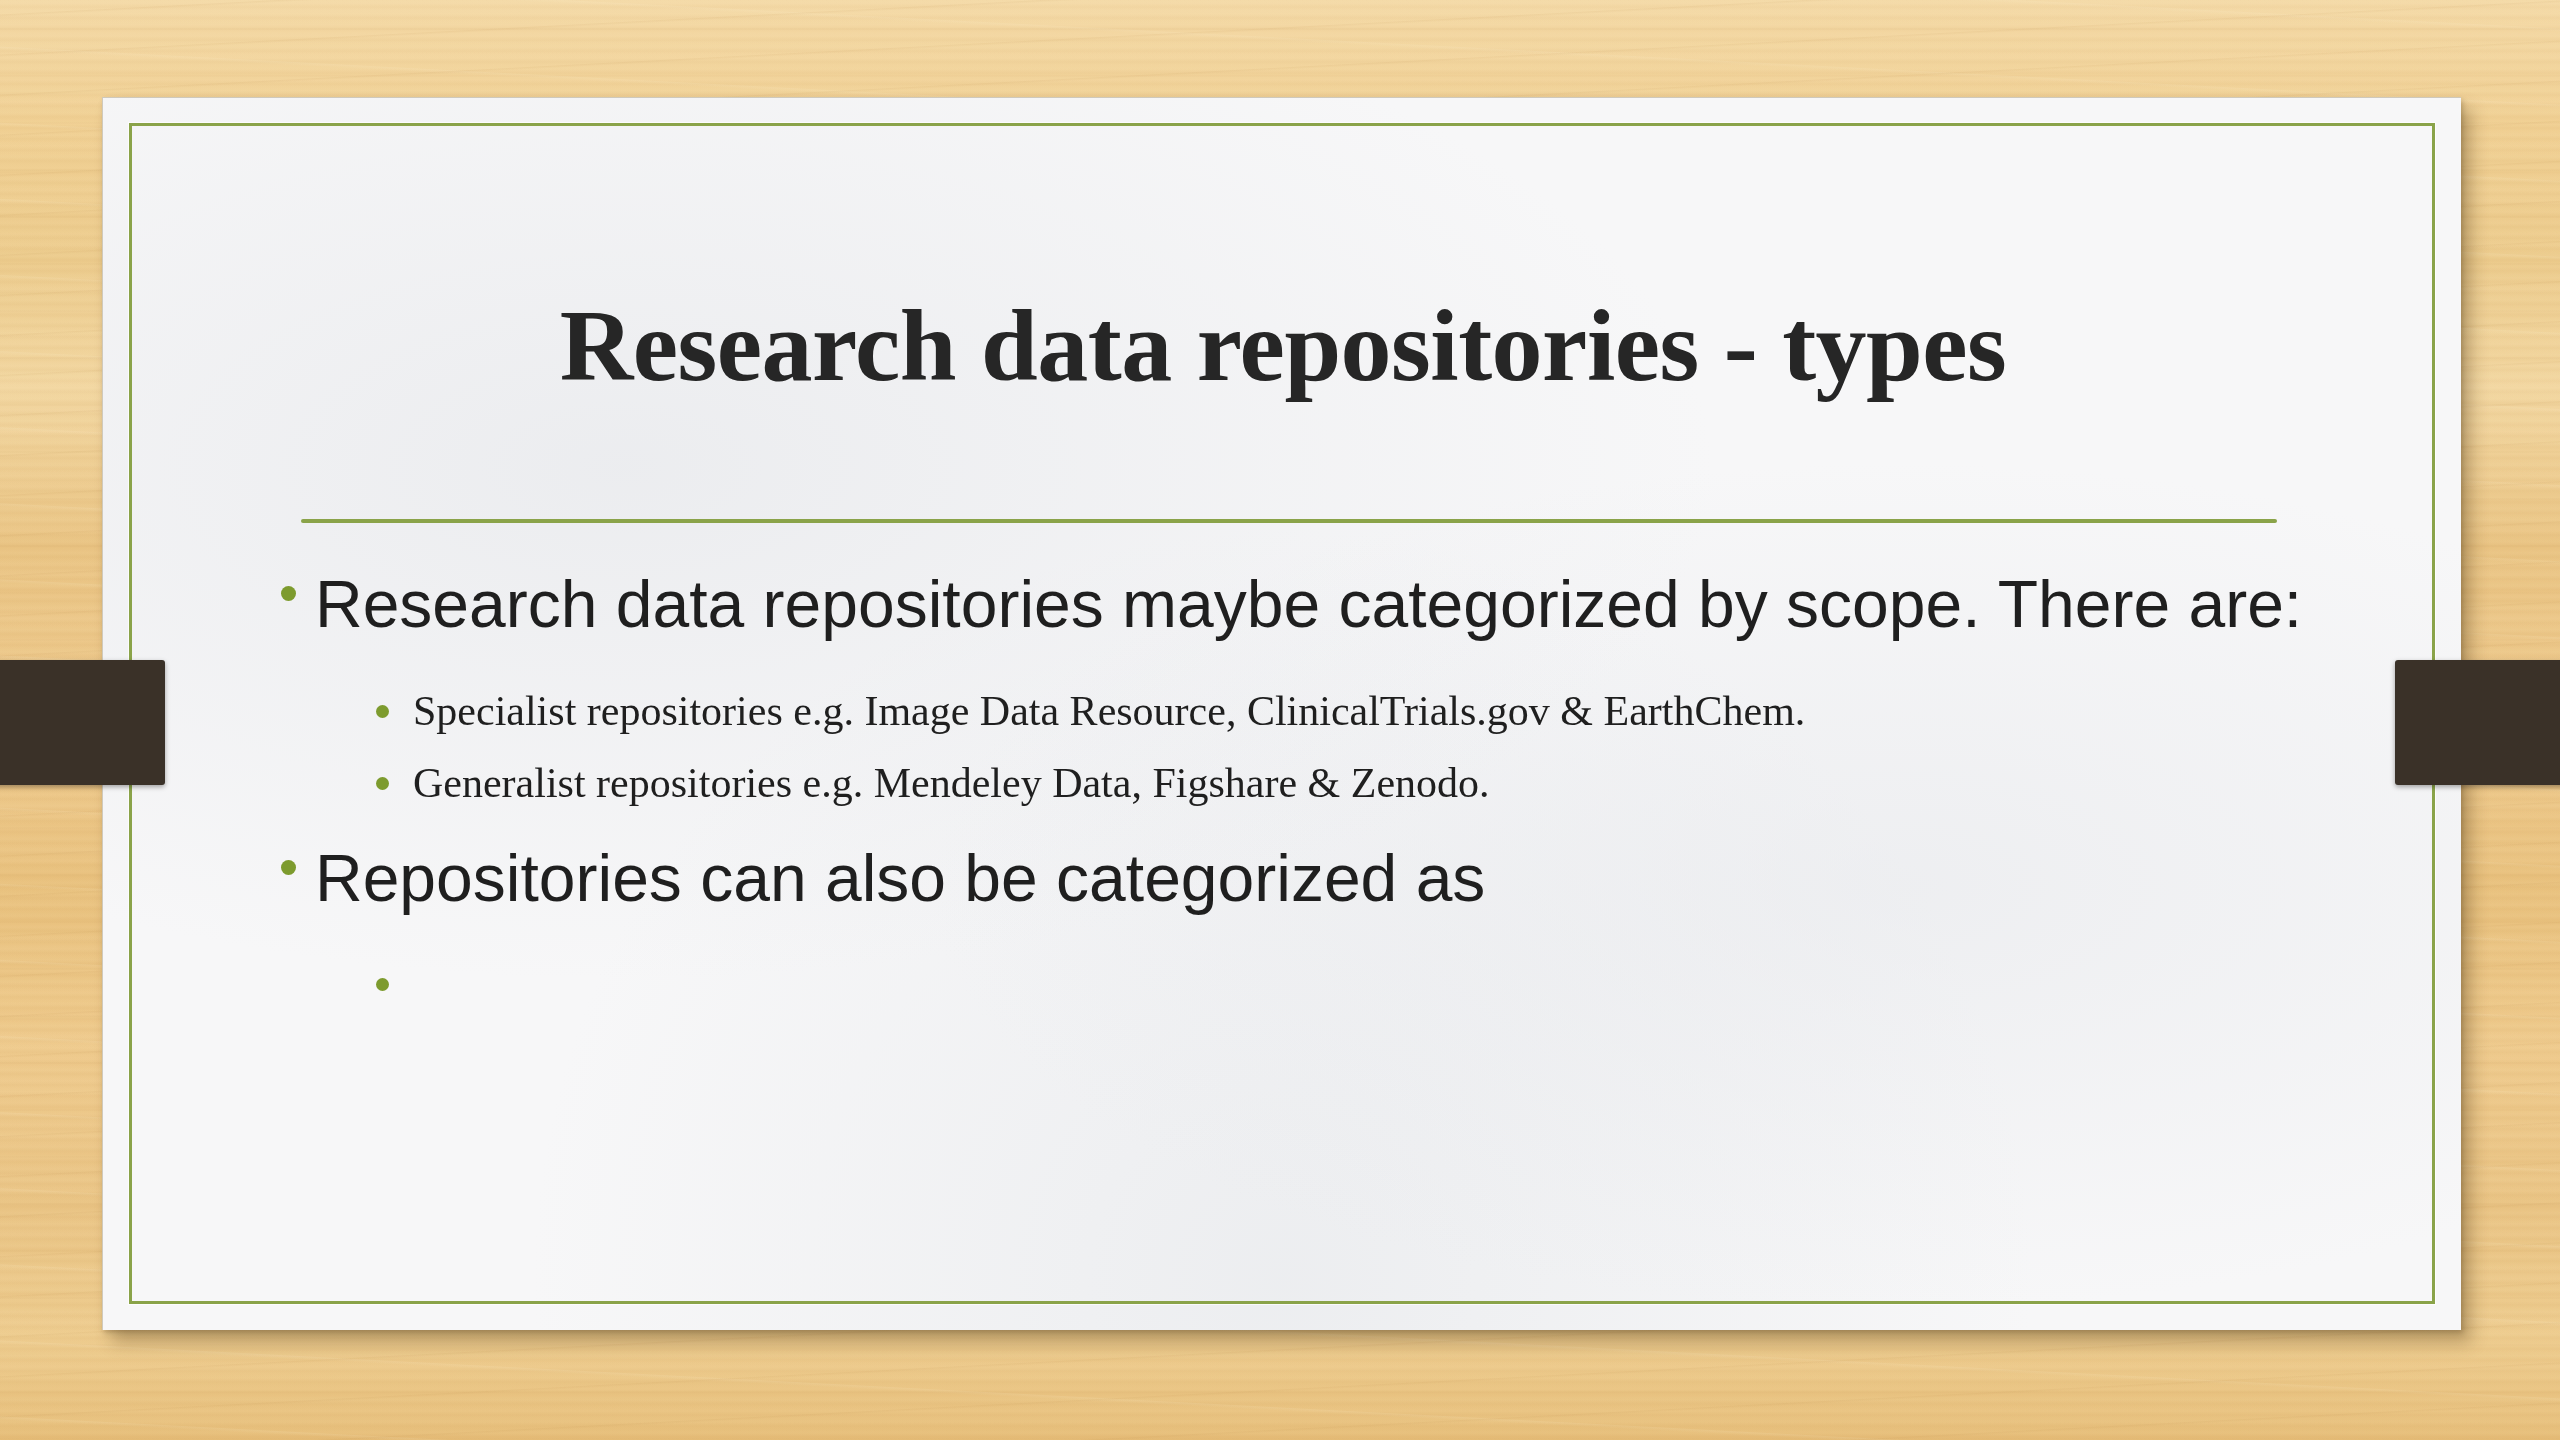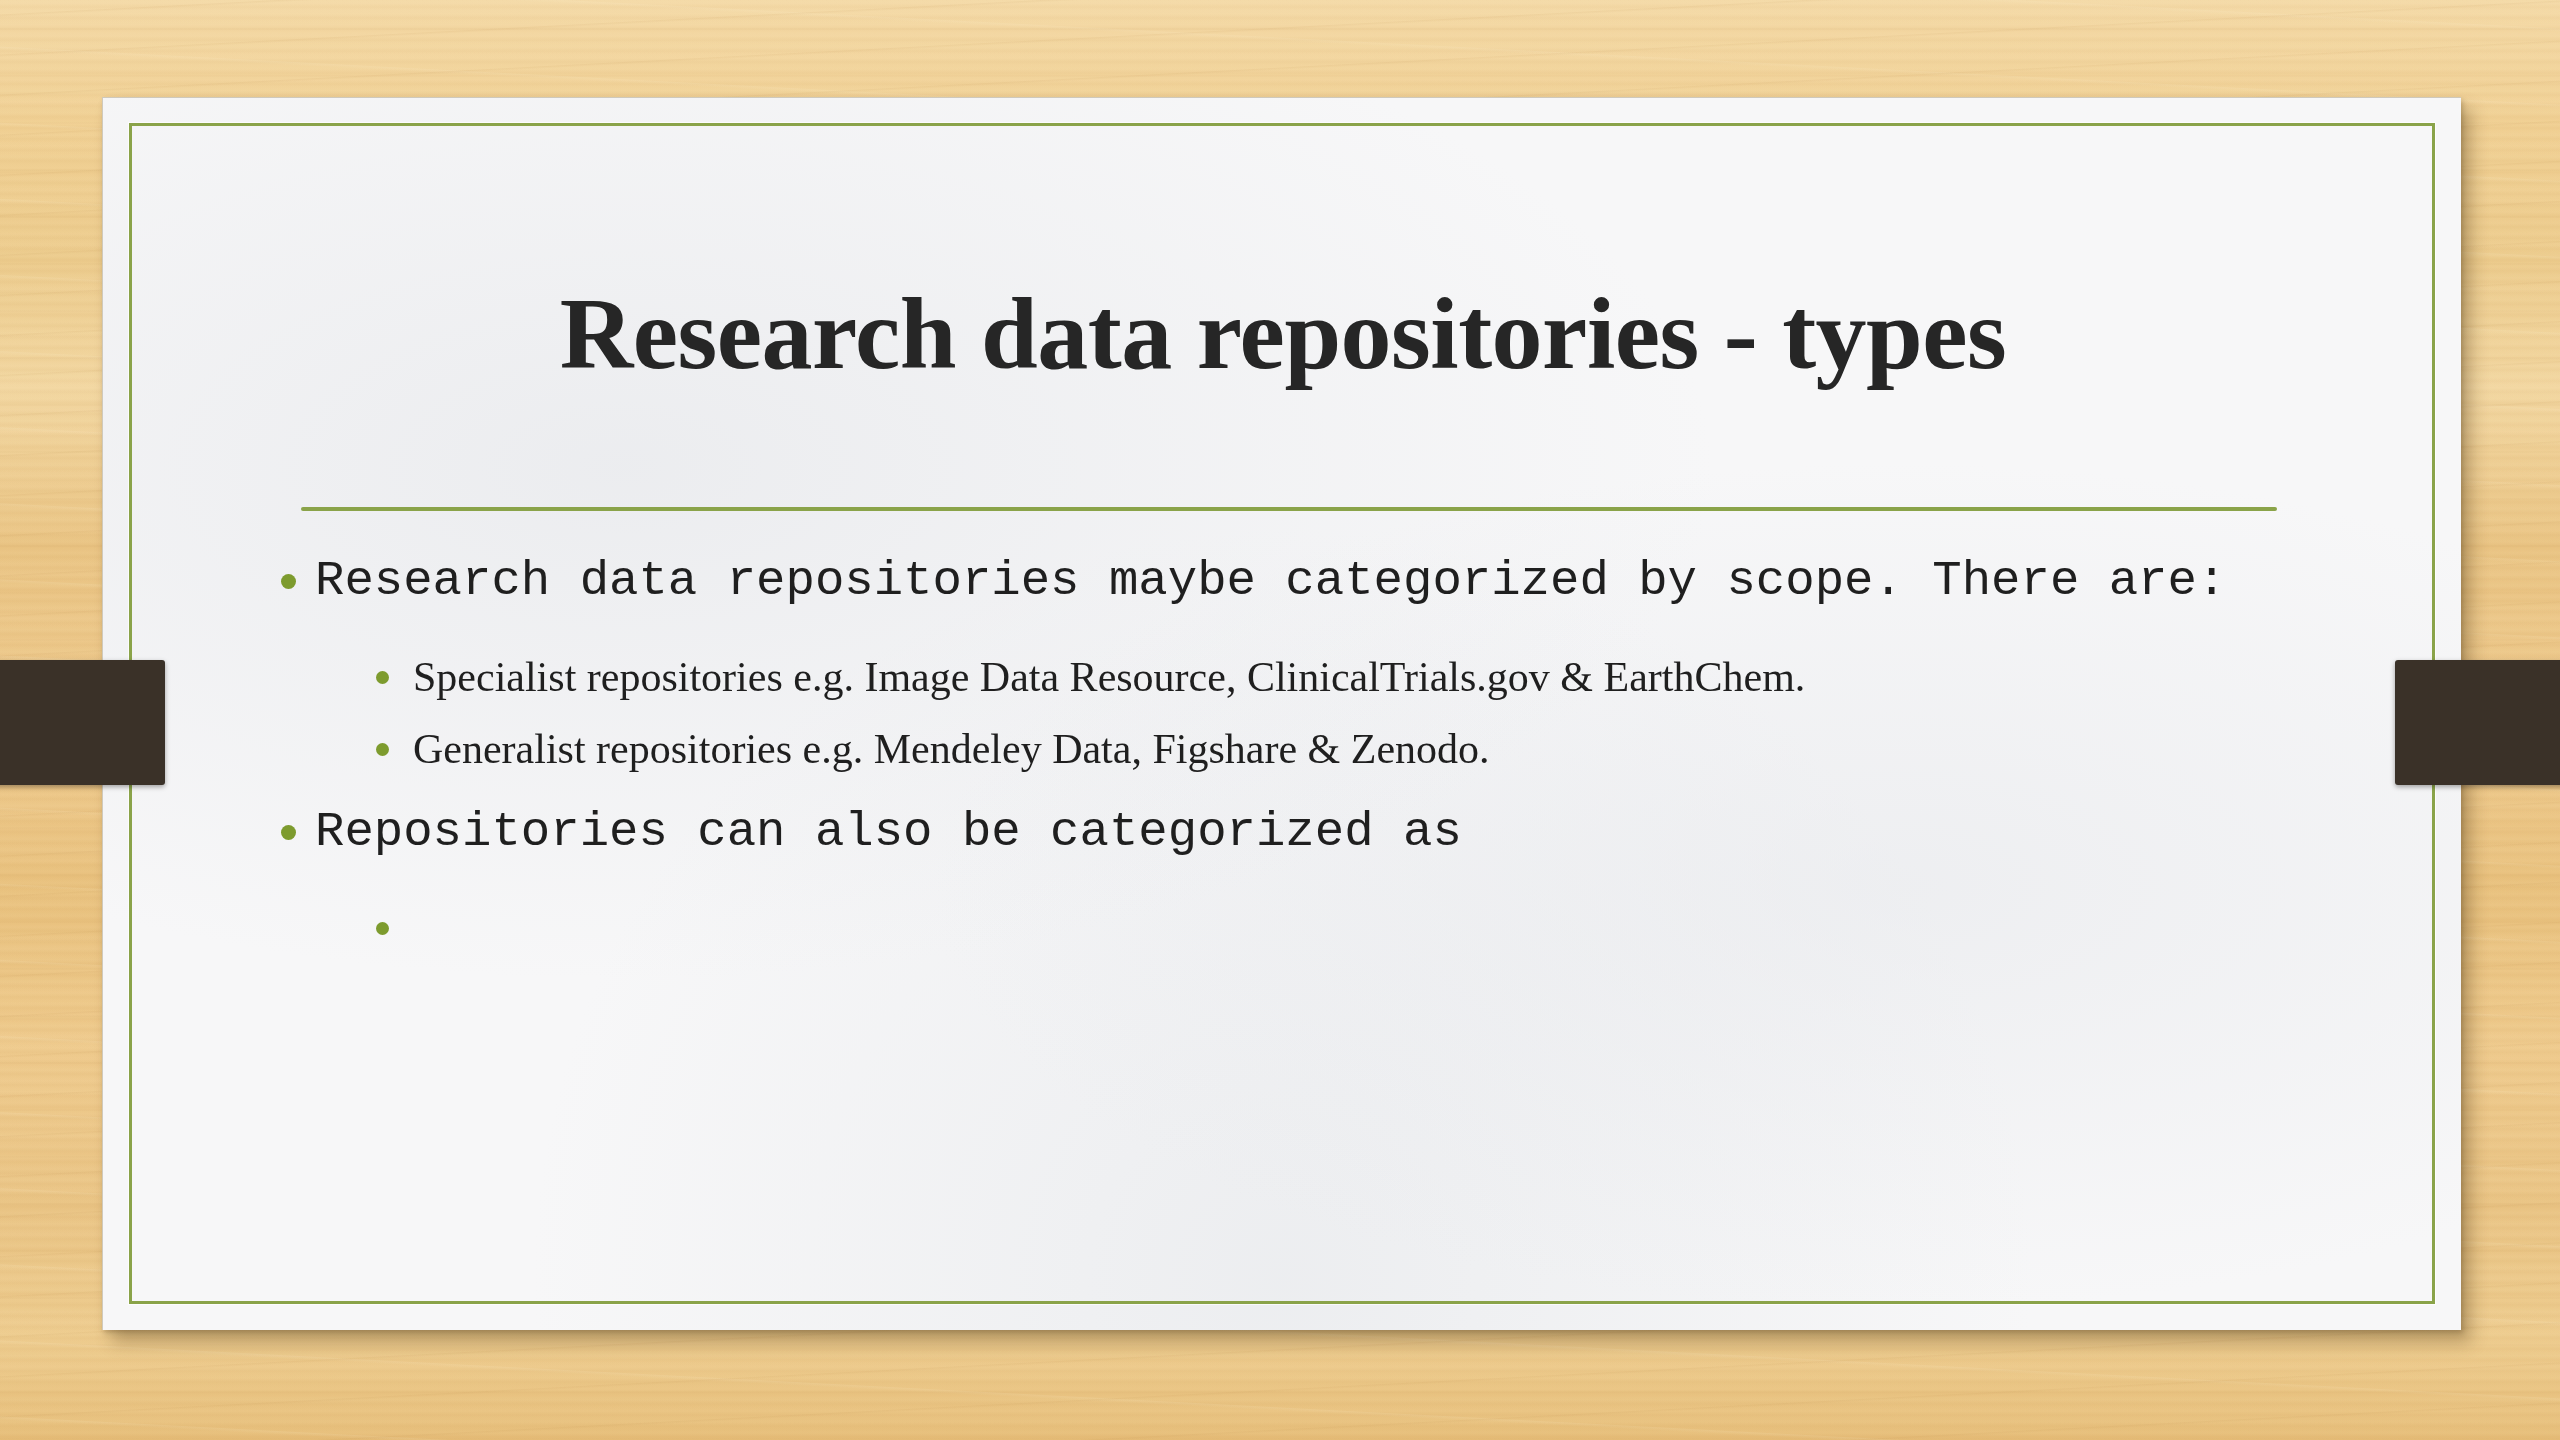--- a/index.html
+++ b/index.html
@@ -131,21 +131,21 @@
   }
   .side-tab-right {
     right: -10px;
     width: 175px;
   }
 
   
   .content {
     position: absolute;
     left: 0;
-    top: 4px;
+    top: 16px;
     width: 2358px;
     height: 888px;
   }
 
   .slide-title {
     position: absolute;
     left: 180px;
     top: 178px;
     width: 2000px;
     text-align: center;
@@ -172,22 +172,22 @@
     position: absolute;
     left: 150px;
     top: 448px;
     width: 2130px;
   }
 
   .lvl1 {
     position: relative;
     padding-left: 62px;
     margin: 0 0 6px 0;
-    font-family: Liberation Mono, monospace;
-    font-size: 49px;
+    font-family: Liberation Sans, sans-serif;
+    font-size: 66px;
     line-height: 1.30;
     color: #1f1f1f;
   }
   .lvl1 .bullet {
     position: absolute;
     left: 28px;
     top: 24px;
     width: 15px;
     height: 15px;
     border-radius: 50%;

